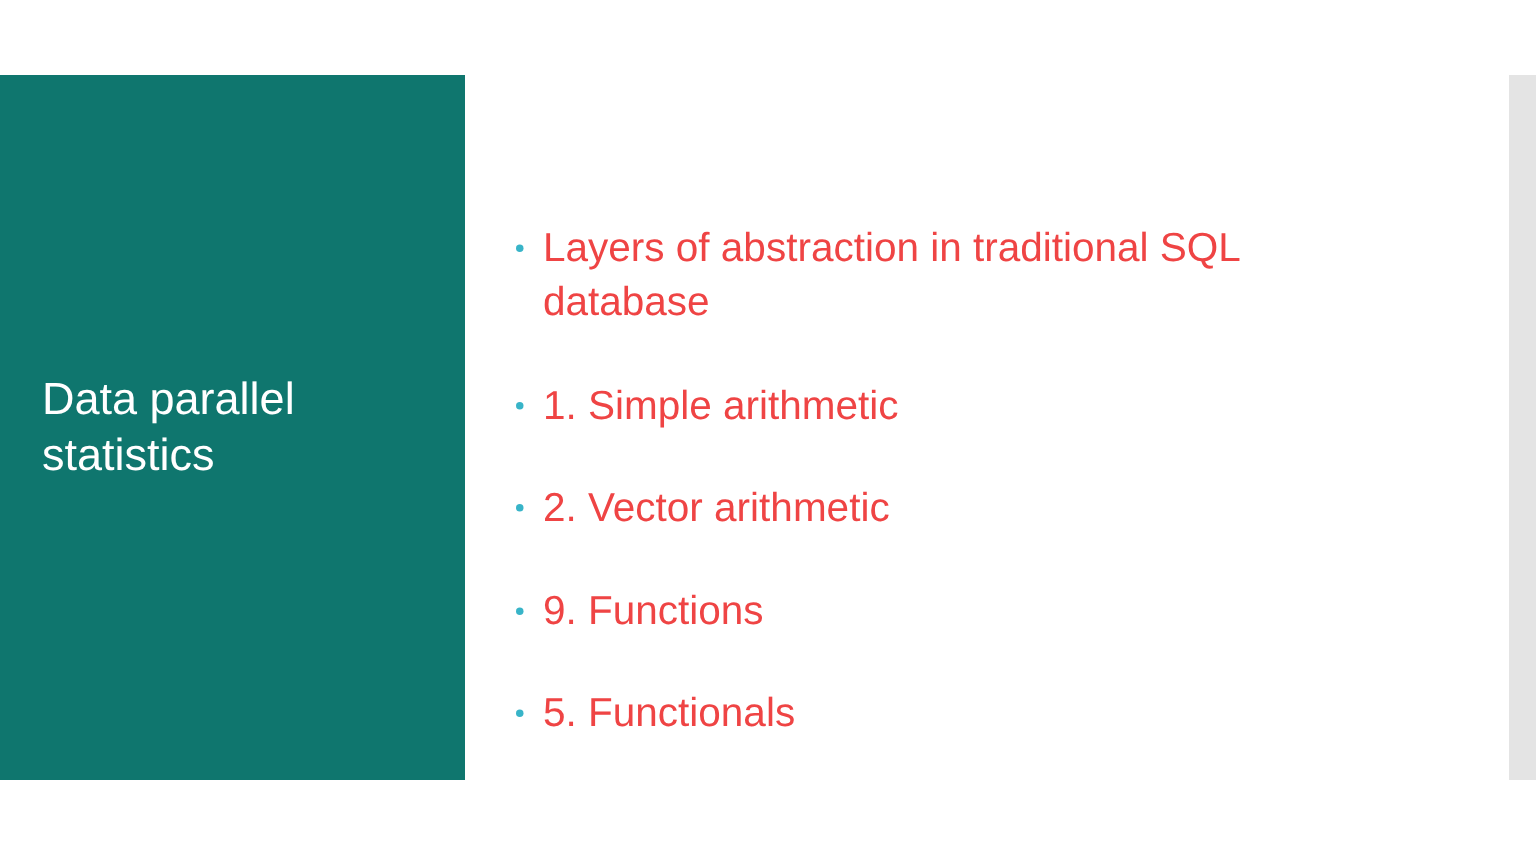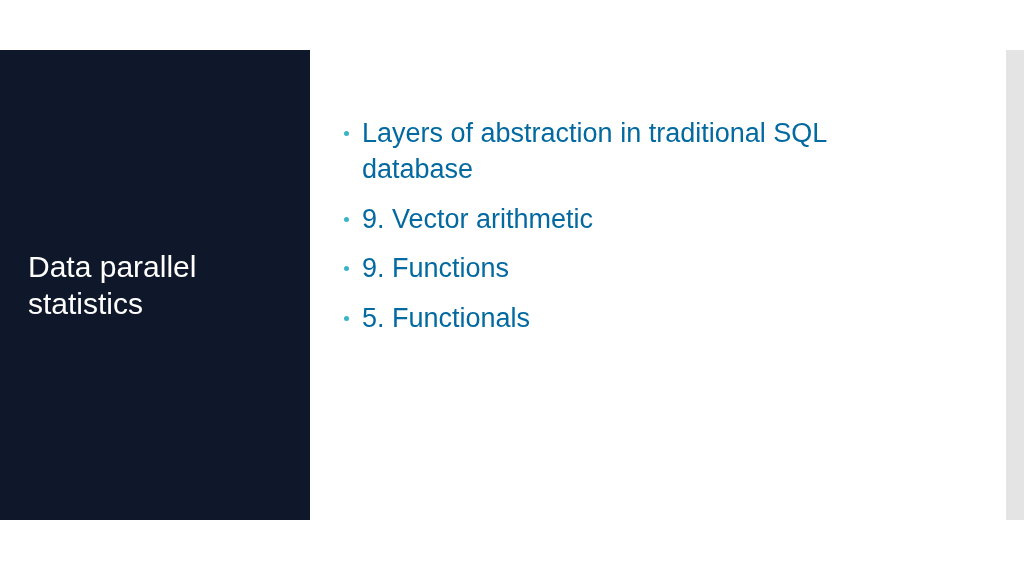--- a/index.html
+++ b/index.html
@@ -17,21 +17,21 @@
     }
     .slide {
       width: 100%;
       height: 100%;
       display: flex;
       position: relative;
     }
     .sidebar {
       width: 310px;
       height: 470px;
-      background: #0f172a;
+      background: #0f766e;
       margin-top: 50px;
       display: flex;
       flex-direction: column;
       justify-content: center;
       padding: 30px 28px;
     }
     .title {
       color: #ffffff;
       font-size: 30px;
       font-weight: 300;
@@ -42,23 +42,24 @@
       padding: 115px 80px 40px 30px;
     }
     .bullet-list {
       list-style: none;
     }
     .bullet-item {
       position: relative;
       padding-left: 22px;
       font-size: 27px;
       font-weight: 300;
-      color: #0369a1;
+      color: #ef4444;
       line-height: 1.35;
       margin-bottom: 13px;
+      margin-top: 32px;
     }
     .bullet-item::before {
       content: "";
       position: absolute;
       left: 4px;
       top: 16px;
       width: 5px;
       height: 5px;
       background: #38b4c8;
       border-radius: 50%;
@@ -75,19 +76,20 @@
 </head>
 <body>
 
 <div class="slide">
   <div class="sidebar">
     <h1 class="title">Data parallel statistics</h1>
   </div>
   <div class="content">
     <ul class="bullet-list">
       <li class="bullet-item">Layers of abstraction in traditional SQL database</li>
-      <li class="bullet-item">9. Vector arithmetic</li>
+      <li class="bullet-item">1. Simple arithmetic</li>
+      <li class="bullet-item">2. Vector arithmetic</li>
       <li class="bullet-item">9. Functions</li>
       <li class="bullet-item">5. Functionals</li>
     </ul>
   </div>
   <div class="right-bar"></div>
 </div>
 
 </body></html>

